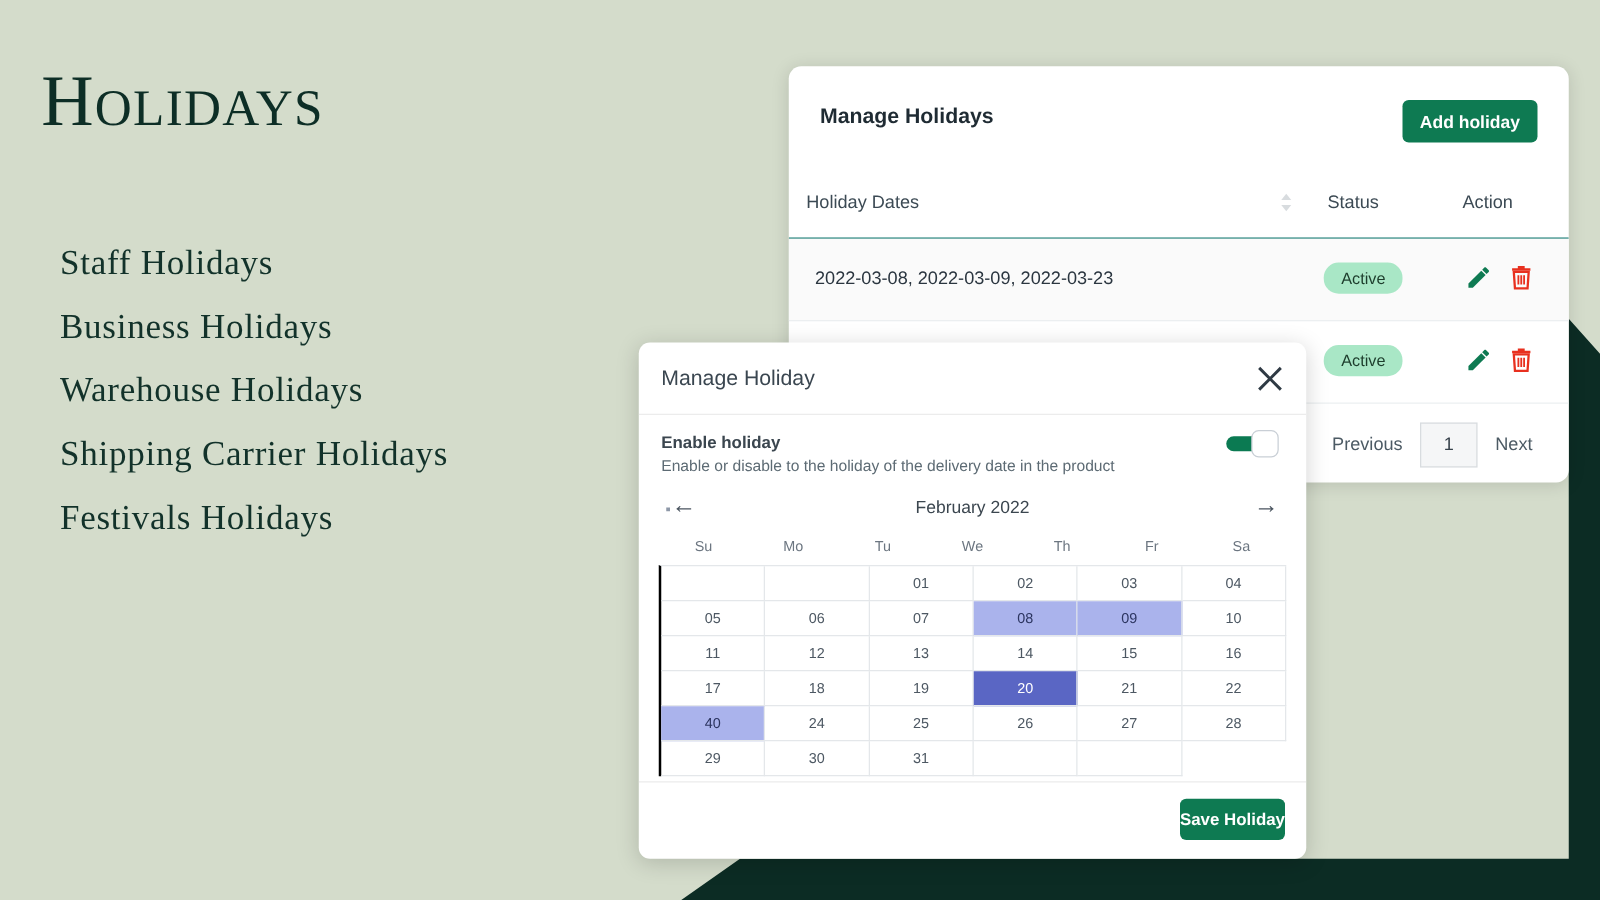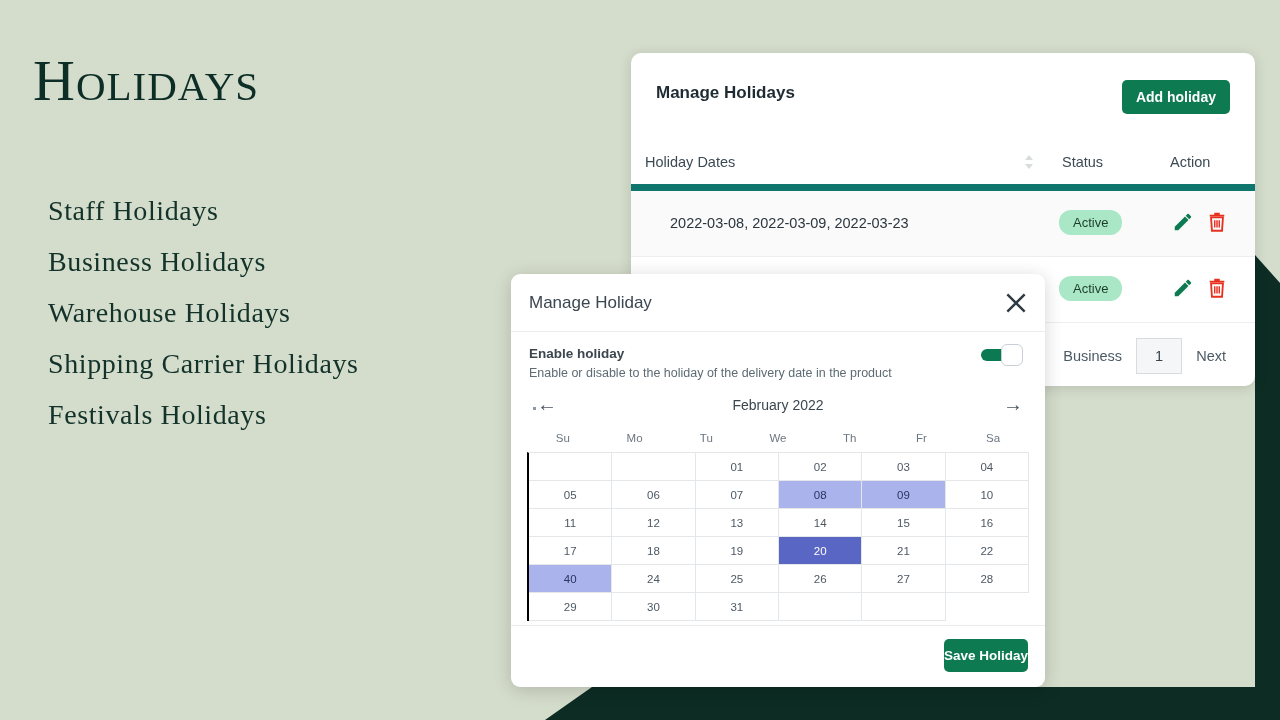--- a/index.html
+++ b/index.html
@@ -84,21 +84,21 @@
     font-size: 14px;
     font-weight: bold;
     padding: 9px 14px;
     cursor: pointer;
     font-family: "Liberation Sans", sans-serif;
   }
 
   .table-head {
     position: relative;
     height: 55px;
-    border-bottom: 7px solid #0f766e;
+    border-bottom: 1px solid #0f766e;
   }
   .th {
     position: absolute;
     top: 18px;
     font-size: 14.5px;
     color: #3c4a54;
   }
   .th-dates { left: 14px; }
   .th-status { left: 431px; }
   .th-action { left: 539px; }
@@ -112,21 +112,20 @@
     position: relative;
     height: 66px;
     border-bottom: 1px solid #eceff1;
   }
   .row.alt { background: #fafafa; }
   .row-dates {
     position: absolute;
     left: 21px; top: 24px;
     font-size: 14.5px;
     color: #2b3640;
-    margin-left: 18px;
   }
   .badge {
     position: absolute;
     left: 428px; top: 19px;
     background: #a9e7c6;
     color: #1d3d2c;
     border-radius: 12px;
     font-size: 13px;
     padding: 5px 14px;
   }
@@ -372,21 +371,21 @@
       <path d="M20.7 7.1c.4-.4.4-1 0-1.4l-2.4-2.4c-.4-.4-1-.4-1.4 0l-1.9 1.9L18.8 9l1.9-1.9z" fill="#0e7a52"></path>
     </svg>
     <svg class="act-del" width="22" height="22" viewBox="0 0 24 24">
       <path d="M9 2h6v2h5v2H4V4h5V2z" fill="#e8301f"></path>
       <path d="M5.5 7h13l-1 14.5H6.5L5.5 7z" fill="none" stroke="#e8301f" stroke-width="2"></path>
       <path d="M9.5 10v8M12 10v8M14.5 10v8" stroke="#e8301f" stroke-width="1.6"></path>
     </svg>
   </div>
 
   <div class="pagination">
-    <div class="pg-btn">Business</div>
+    <div class="pg-btn">Previous</div>
     <div class="pg-num">1</div>
     <div class="pg-btn">Next</div>
   </div>
 </div>
 
 <div class="modal">
 
   <div class="modal-head">
     <div class="modal-title">Manage Holiday</div>
     <svg class="modal-close" viewBox="0 0 24 24">

